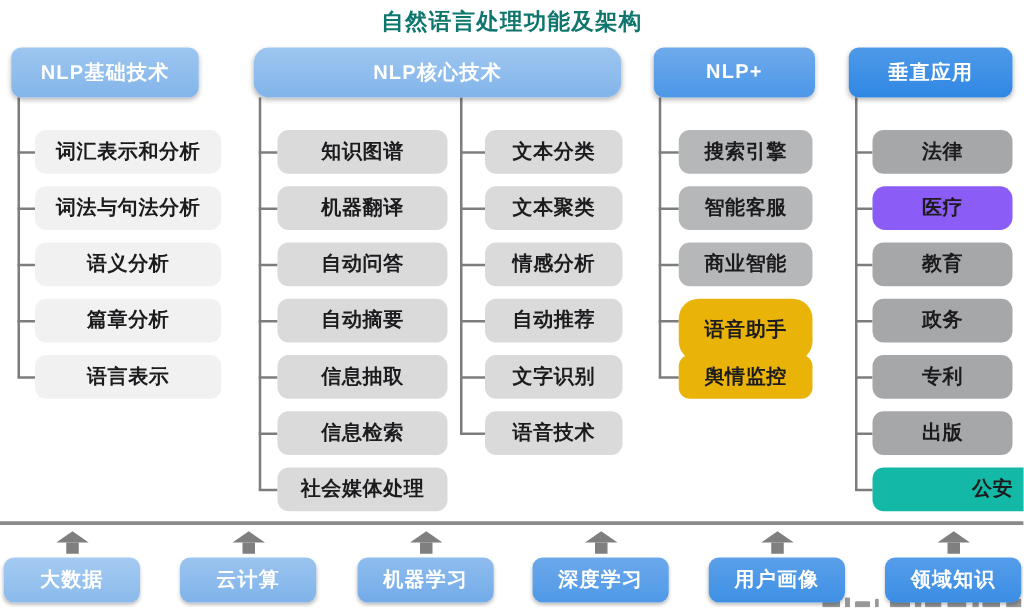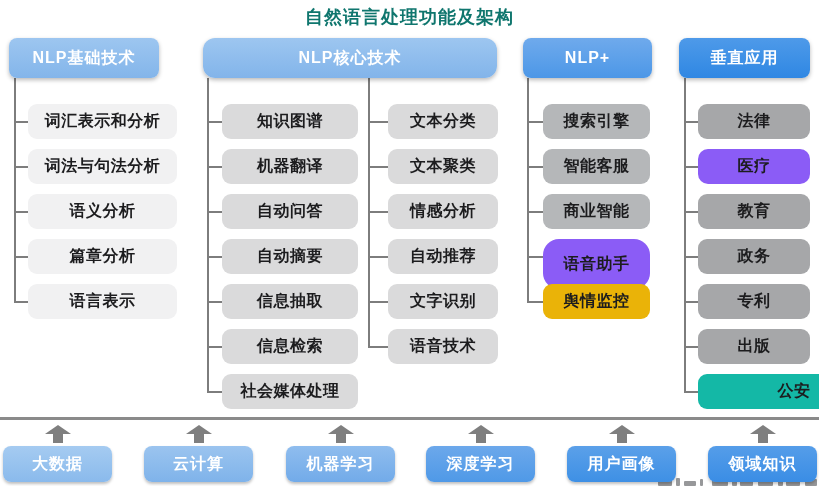--- a/index.html
+++ b/index.html
@@ -84,21 +84,21 @@
       <div class="item" style="left: 388px; top: 329px; width: 110px; height: 35px; background: rgb(218, 218, 219);">语音技术</div>
       <div class="hdr" style="left: 523px; top: 38px; width: 129px; height: 40px; background: linear-gradient(rgb(111, 170, 236), rgb(76, 151, 231));">NLP+</div>
       <div class="vline" style="left: 527px; top: 78px; height: 223.5px;"></div>
       <div class="stub" style="left: 527px; top: 120.5px; width: 16px;"></div>
       <div class="item" style="left: 543px; top: 104px; width: 107px; height: 35px; background: rgb(181, 183, 185);">搜索引擎</div>
       <div class="stub" style="left: 527px; top: 165.5px; width: 16px;"></div>
       <div class="item" style="left: 543px; top: 149px; width: 107px; height: 35px; background: rgb(181, 183, 185);">智能客服</div>
       <div class="stub" style="left: 527px; top: 210.5px; width: 16px;"></div>
       <div class="item" style="left: 543px; top: 194px; width: 107px; height: 35px; background: rgb(181, 183, 185);">商业智能</div>
       <div class="stub" style="left: 527px; top: 255.5px; width: 16px;"></div>
-      <div class="item" style="left: 543px; top: 239px; width: 107px; height: 50px; background: #8b5cf6; border-radius: 16px;">语音助手</div>
+      <div class="item" style="left: 543px; top: 239px; width: 107px; height: 50px; background: #eab308; border-radius: 16px;">语音助手</div>
       <div class="stub" style="left: 527px; top: 300.5px; width: 16px;"></div>
       <div class="item" style="left: 543px; top: 284px; width: 107px; height: 35px; background: #eab308;">舆情监控</div>
       <div class="hdr" style="left: 679px; top: 38px; width: 131px; height: 40px; background: linear-gradient(rgb(78, 154, 233), rgb(47, 135, 227)); text-align: center;">垂直应用</div>
       <div class="vline" style="left: 684px; top: 78px; height: 313.5px;"></div>
       <div class="stub" style="left: 684px; top: 120.5px; width: 14px;"></div>
       <div class="item" style="left: 698px; top: 104px; width: 112px; height: 35px; background: rgb(166, 167, 169);">法律</div>
       <div class="stub" style="left: 684px; top: 165.5px; width: 14px;"></div>
       <div class="item" style="left: 698px; top: 149px; width: 112px; height: 35px; background: #8b5cf6; border-radius: 10px;">医疗</div>
       <div class="stub" style="left: 684px; top: 210.5px; width: 14px;"></div>
       <div class="item" style="left: 698px; top: 194px; width: 112px; height: 35px; background: rgb(166, 167, 169);">教育</div>

